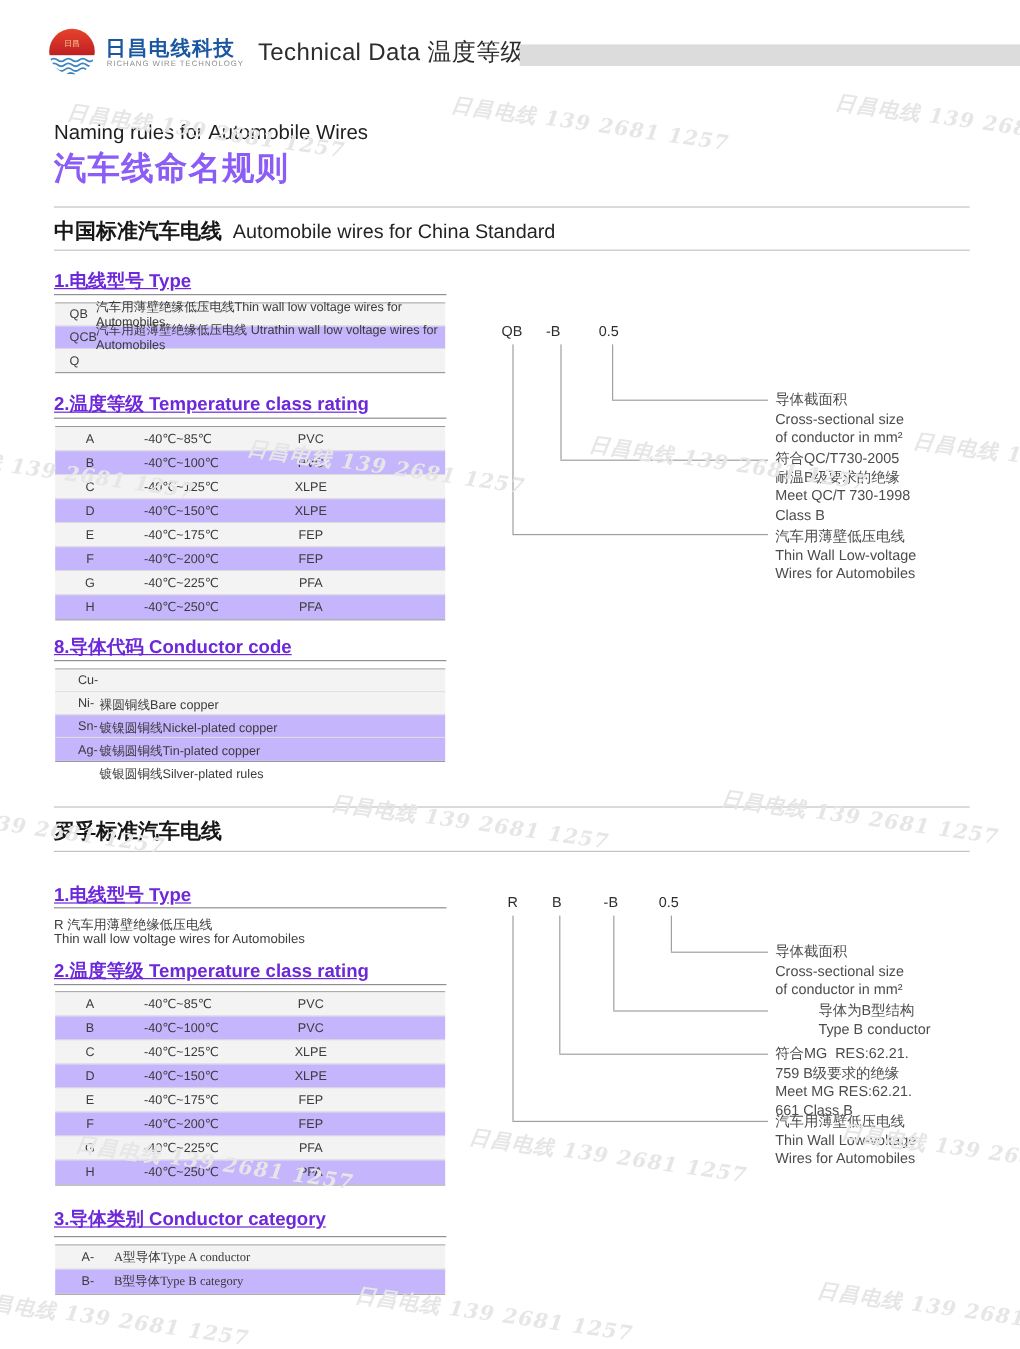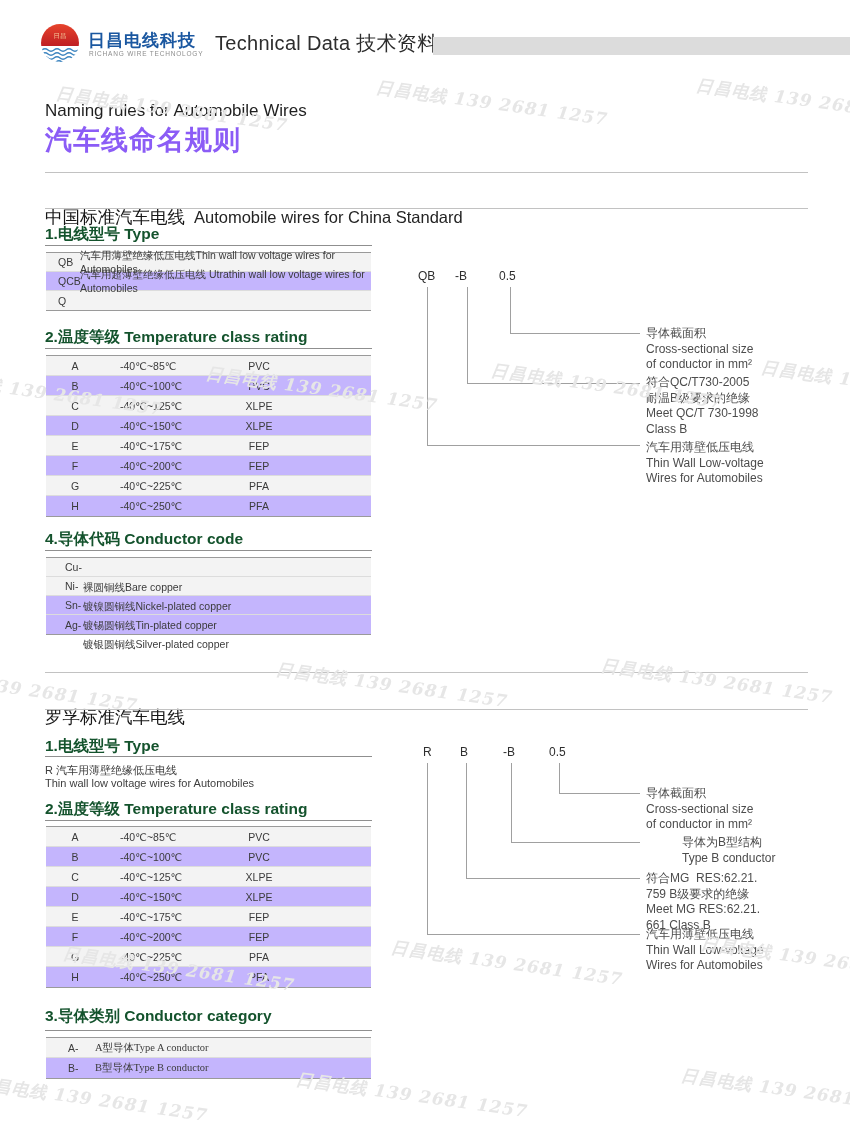--- a/index.html
+++ b/index.html
@@ -19,25 +19,25 @@
   .doc-title{ position:absolute; left:215px; top:30px; font-size:20px; color:#2d2d2d; letter-spacing:0.3px; }
   .hdr-bar  { position:absolute; left:433px; top:37px; width:417px; height:18px; background:#dcdcdc; }
 
   
   .title-en { position:absolute; left:45px; top:101px; font-size:17px; color:#1f1f1f; }
   .title-cn { position:absolute; left:45px; top:122px; font-size:27px; font-weight:bold; color:#8b5cf6; letter-spacing:1px; }
 
   
   .hline { position:absolute; height:1px; background:#c2c2c2; width:763px; left:45px; }
   .sec-head { position:absolute; left:45px; display:flex; align-items:baseline; gap:9px; }
-  .sec-head .cn { font-size:17.5px; font-weight:normal; color:#171717;margin-top:25px; }
+  .sec-head .cn { font-size:17.5px; font-weight:bold; color:#171717; }
   .sec-head .en { font-size:16.5px; color:#242424; }
 
   
-  .sub-title { position:absolute; left:45px; font-size:15.5px; font-weight:bold; color:#14532d; }
+  .sub-title { position:absolute; left:45px; font-size:15.5px; font-weight:bold; color:#6d28d9;text-decoration:underline; }
   .sub-line  { position:absolute; left:45px; width:327px; height:1px; background:#8f8f8f; }
   .type-desc { position:absolute; left:45px; font-size:11px; color:#3e3e3e; }
 
   
   .wtable { position:absolute; left:46px; width:325px; border-top:1px solid #9a9a9a; border-bottom:1px solid #9a9a9a; z-index:2; }
   .trow { display:flex; align-items:center; border-bottom:1px solid #dcdcdc; font-size:10.5px; color:#3b3b3b; background:#c4b5fd; }
   .trow:last-child { border-bottom:none; }
   .trow.alt { background:#f3f3f3; }
   .r19 .trow { height:19px; }
   .r20 .trow { height:20px; }
@@ -96,21 +96,21 @@
         <path d="M2 27 q3 -2.4 6 0 t6 0 t6 0 t6 0 t6 0 t6 0" fill="none" stroke="#3f86c0" stroke-width="1.5"></path>
         <path d="M2 31 q3 -2.4 6 0 t6 0 t6 0 t6 0 t6 0 t6 0" fill="none" stroke="#3f86c0" stroke-width="1.5"></path>
         <path d="M2 35 q3 -2.4 6 0 t6 0 t6 0 t6 0 t6 0 t6 0" fill="none" stroke="#3f86c0" stroke-width="1.5"></path>
         <path d="M4 39 q3 -2.4 6 0 t6 0 t6 0 t6 0 t6 0" fill="none" stroke="#3f86c0" stroke-width="1.5"></path>
       </g>
       <text x="20" y="15" font-size="6.5" fill="#f6cf9e" text-anchor="middle">日昌</text>
     </svg>
   </span>
   <div class="logo-cn">日昌电线科技</div>
   <div class="logo-en">RICHANG WIRE TECHNOLOGY</div>
-  <div class="doc-title">Technical Data 技术资料</div>
+  <div class="doc-title">Technical Data 温度等级</div>
   <div class="hdr-bar"></div>
 
   <div class="title-en">Naming rules for Automobile Wires</div>
   <div class="title-cn">汽车线命名规则</div>
 
   <div class="hline" style="top:172px;"></div>
   <div class="sec-head" style="top:180px;">
     <span class="cn">中国标准汽车电线</span>
     <span class="en">Automobile wires for China Standard</span>
   </div>
@@ -181,42 +181,42 @@
         <span class="c-mat">PFA</span>
       </div>
 
       <div class="trow">
         <span class="c-cls">H</span>
         <span class="c-range">-40℃~250℃</span>
         <span class="c-mat">PFA</span>
       </div>
     </div>
 
-  <div class="sub-title" style="top:529px;">4.导体代码 Conductor code</div>
+  <div class="sub-title" style="top:529px;">8.导体代码 Conductor code</div>
   <div class="sub-line" style="top:550px;"></div>
   <div class="wtable t-cond r19" style="top:557px;">
 
       <div class="trow alt">
         <span class="c-code">Cu-</span>
         <span class="c-desc">裸圆铜线Bare copper</span>
       </div>
 
       <div class="trow alt">
         <span class="c-code">Ni-</span>
         <span class="c-desc">镀镍圆铜线Nickel-plated copper</span>
       </div>
 
       <div class="trow">
         <span class="c-code">Sn-</span>
         <span class="c-desc">镀锡圆铜线Tin-plated copper</span>
       </div>
 
       <div class="trow">
         <span class="c-code">Ag-</span>
-        <span class="c-desc">镀银圆铜线Silver-plated copper</span>
+        <span class="c-desc">镀银圆铜线Silver-plated rules</span>
       </div>
     </div>
 
   <span class="dcode" style="left:418px; top:269px;">QB</span>
   <span class="dcode" style="left:455px; top:269px;">-B</span>
   <span class="dcode" style="left:499px; top:269px;">0.5</span>
   <div class="vline" style="left:427px; top:287px; height:158px;"></div>
   <div class="vline" style="left:467px; top:287px; height:96px;"></div>
   <div class="vline" style="left:510px; top:287px; height:46px;"></div>
   <div class="hlink" style="left:427px; top:445px; width:213px;"></div>
@@ -310,21 +310,21 @@
   <div class="sub-line" style="top:1030px;"></div>
   <div class="wtable t-cat r20" style="top:1037px;">
 
       <div class="trow alt">
         <span class="c-code">A-</span>
         <span class="c-desc">A型导体Type A conductor</span>
       </div>
 
       <div class="trow">
         <span class="c-code">B-</span>
-        <span class="c-desc">B型导体Type B conductor</span>
+        <span class="c-desc">B型导体Type B category</span>
       </div>
     </div>
 
   <span class="dcode" style="left:423px; top:745px;">R</span>
   <span class="dcode" style="left:460px; top:745px;">B</span>
   <span class="dcode" style="left:503px; top:745px;">-B</span>
   <span class="dcode" style="left:549px; top:745px;">0.5</span>
   <div class="vline" style="left:427px; top:763px; height:171px;"></div>
   <div class="vline" style="left:466px; top:763px; height:115px;"></div>
   <div class="vline" style="left:511px; top:763px; height:79px;"></div>

